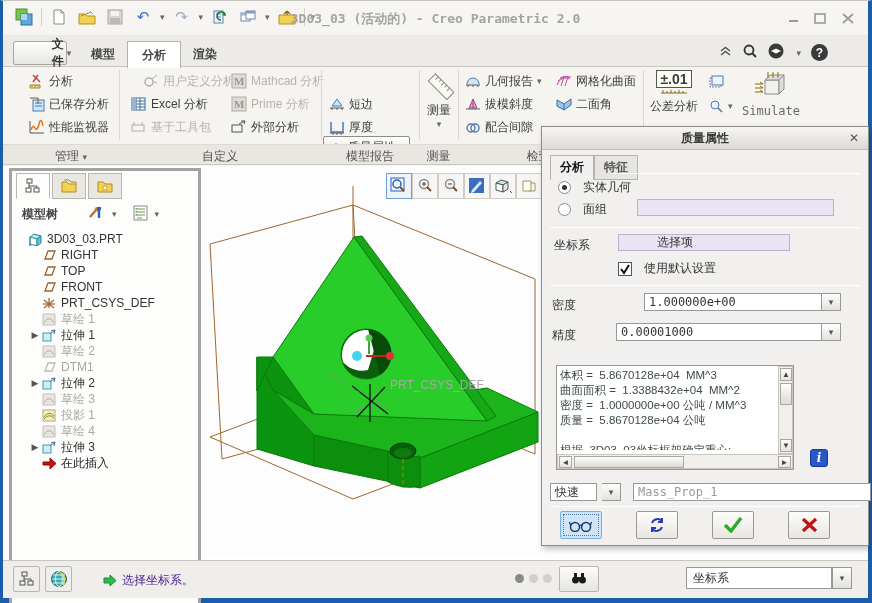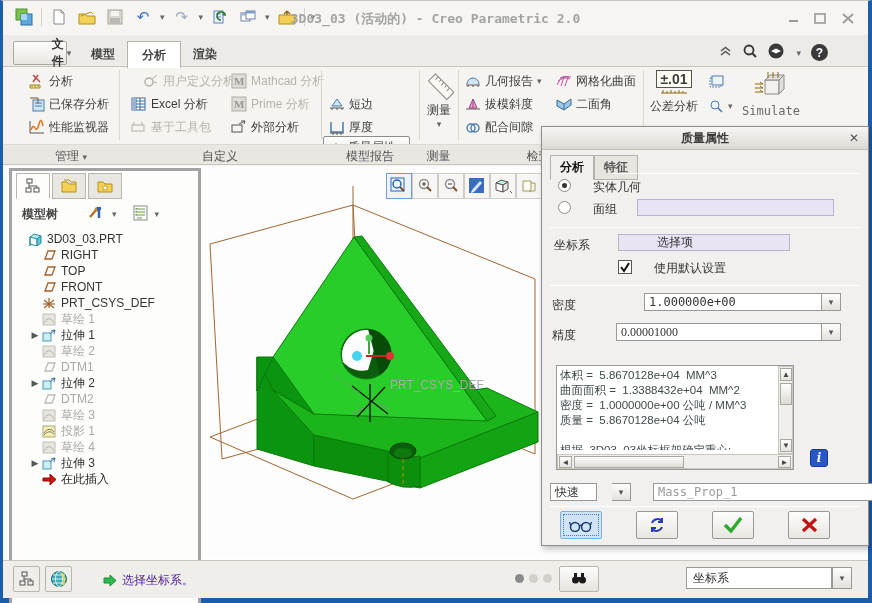--- a/index.html
+++ b/index.html
@@ -69,21 +69,21 @@
   #dlg-title { position:relative; height:23px; background:linear-gradient(#f7f6f4,#dcd9d4); border-bottom:1px solid #c2bfb9;
     display:flex; align-items:center; justify-content:center; font-weight:bold; color:#3a3a3a; }
   #dlg-close { position:absolute; right:6px; top:4px; width:16px; height:15px; text-align:center; line-height:14px;
     color:#555; font-weight:bold; cursor:pointer; }
   .dtabs { position:absolute; left:8px; top:28px; display:flex; }
   .dtab { padding:3px 9px; border:1px solid #b5b2ac; background:#e7e5e0; color:#555; cursor:pointer; font-weight:bold; }
   .dtab.active { background:#f1f0ee; border-bottom-color:#f1f0ee; color:#111; }
   .dline { position:absolute; left:8px; width:310px; height:1px; background:#d4d1cc; border-bottom:1px solid #fff; }
   .radio { width:13px; height:13px; border:1px solid #8a8a8a; border-radius:50%; background:#fff; position:relative; flex:0 0 13px; }
   .radio.on::after { content:""; position:absolute; left:3px; top:3px; width:5px; height:5px; border-radius:50%; background:#333; }
-  .drow { position:absolute; display:flex; gap:22px; }
+  .drow { position:absolute; display:flex; align-items:center; gap:12px; }
   .lavfield { background:#e9e3f4; border:1px solid #b9b3cf; height:17px; }
   .combo { background:#fff; border:1px solid #9a9894; height:18px; display:flex; align-items:center; padding:0 4px;
     font-family:"DejaVu Sans Mono",monospace; font-size:12px; }
   .combo-arrow { width:19px; height:18px; background:linear-gradient(#fdfdfc,#e3e1dc); border:1px solid #9a9894; border-left:none;
     display:flex; align-items:center; justify-content:center; color:#555; font-size:9px; cursor:pointer; }
   #results { position:absolute; left:14px; top:238px; width:238px; height:105px; background:#fff; border:1px solid #9a9894; }
   #results-text { position:absolute; left:3px; top:2px; width:215px; height:82px; overflow:hidden;
     white-space:pre; font-size:11.5px; line-height:15px; color:#3f4a4a; font-family:"Liberation Sans",sans-serif; }
   .sbar { background:#f0efec; border:1px solid #c9c6c0; }
   .sbtn { background:linear-gradient(#fcfcfb,#e6e4df); border:1px solid #aaa7a1; display:flex; align-items:center; justify-content:center;
@@ -530,27 +530,20 @@
             <span class="exp">▶</span>
             <span class="ticon"><svg width="15" height="13">
                 <rect x="1" y="4" width="8" height="8" fill="#cdeef5" stroke="#4a9ab0"></rect>
                 <path d="M8,5 L13,1 m0,0 l-4,1 m4,-1 l-1,4" stroke="#3a6a9a" fill="none"></path>
               </svg></span>
             <span>拉伸 2</span>
           </div>
           <div class="trow lvl1 dim">
             <span class="exp"></span>
             <span class="ticon"><svg width="15" height="13">
-                <polygon points="3,10 6,2 13,2 10,10" fill="none" stroke="#bdbab4" stroke-width="1.3"></polygon>
-              </svg></span>
-            <span>DTM2</span>
-          </div>
-          <div class="trow lvl1 dim">
-            <span class="exp"></span>
-            <span class="ticon"><svg width="15" height="13">
                 <rect x="1" y="1" width="12" height="11" fill="#e8e6e0" stroke="#c2bfb8"></rect>
                 <path d="M2,10 q5,-9 10,0" fill="none" stroke="#b0ada6"></path>
               </svg></span>
             <span>草绘 3</span>
           </div>
           <div class="trow lvl1 dim">
             <span class="exp"></span>
             <span class="ticon"><svg width="15" height="13">
                 <rect x="1" y="1" width="12" height="11" fill="#f5efc0" stroke="#b0a868"></rect>
                 <path d="M2,8 q5,-7 10,-1 M2,10 q5,-6 10,-1" fill="none" stroke="#8a8250"></path>
@@ -714,21 +707,21 @@
     </div>
     <div class="dline" style="top:158px;"></div>
 
     <div class="drow" style="left:10px;top:170px;">
       <span>密度</span>
       <span class="combo" style="position:absolute;left:92px;top:-4px;width:178px;">1.000000e+00</span>
       <span class="combo-arrow" style="position:absolute;left:270px;top:-4px;">▾</span>
     </div>
     <div class="drow" style="left:10px;top:200px;">
       <span>精度</span>
-      <span class="combo" style="position:absolute;left:64px;top:-4px;width:206px;font-family:Liberation Serif, serif;">0.00001000</span>
+      <span class="combo" style="position:absolute;left:64px;top:-4px;width:206px;">0.00001000</span>
       <span class="combo-arrow" style="position:absolute;left:270px;top:-4px;">▾</span>
     </div>
 
     <div id="results">
       <div id="results-text">体积 =  5.8670128e+04  MM^3
 曲面面积 =  1.3388432e+04  MM^2
 密度 =  1.0000000e+00 公吨 / MM^3
 质量 =  5.8670128e+04 公吨
 
 根据_3D03_03坐标框架确定重心:</div>

